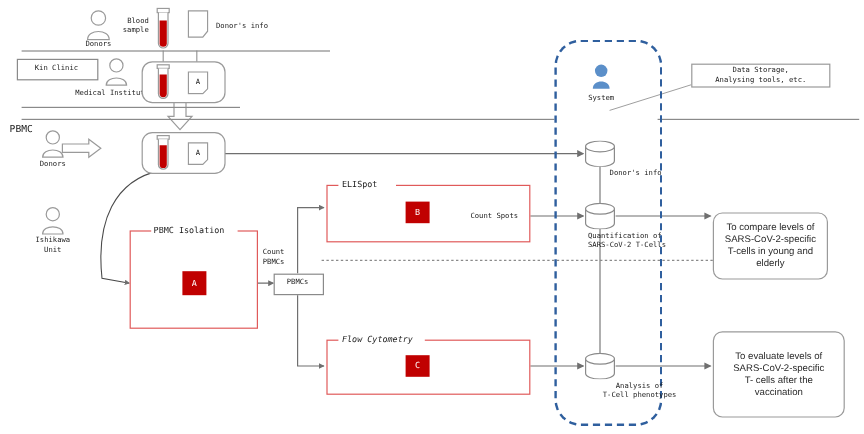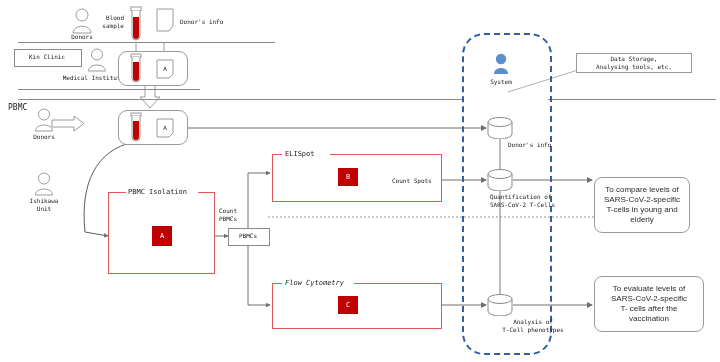--- a/index.html
+++ b/index.html
@@ -290,18 +290,18 @@
       <ellipse cx="13" cy="5" rx="12" ry="4.5" fill="#ffffff" stroke="#8a8a8a" stroke-width="1"></ellipse>
     </svg>
   </div>
   <div class="lbl c" style="left:478px;top:318px;width:110px;">Analysis of
 T-Cell phenotypes</div>
 
   <div class="outcome" style="left:594px;top:147px;width:96px;height:56px;margin-top:30px;">To compare levels of
 SARS-CoV-2-specific
 T-cells in young and
 elderly</div>
-  <div class="outcome" style="left:594px;top:276px;width:110px;height:56px;">To evaluate levels of
+  <div class="outcome" style="left:594px;top:276px;width:110px;height:72px;">To evaluate levels of
 SARS-CoV-2-specific
 T- cells after the
 vaccination</div>
 
 </div>
 
 </body></html>

